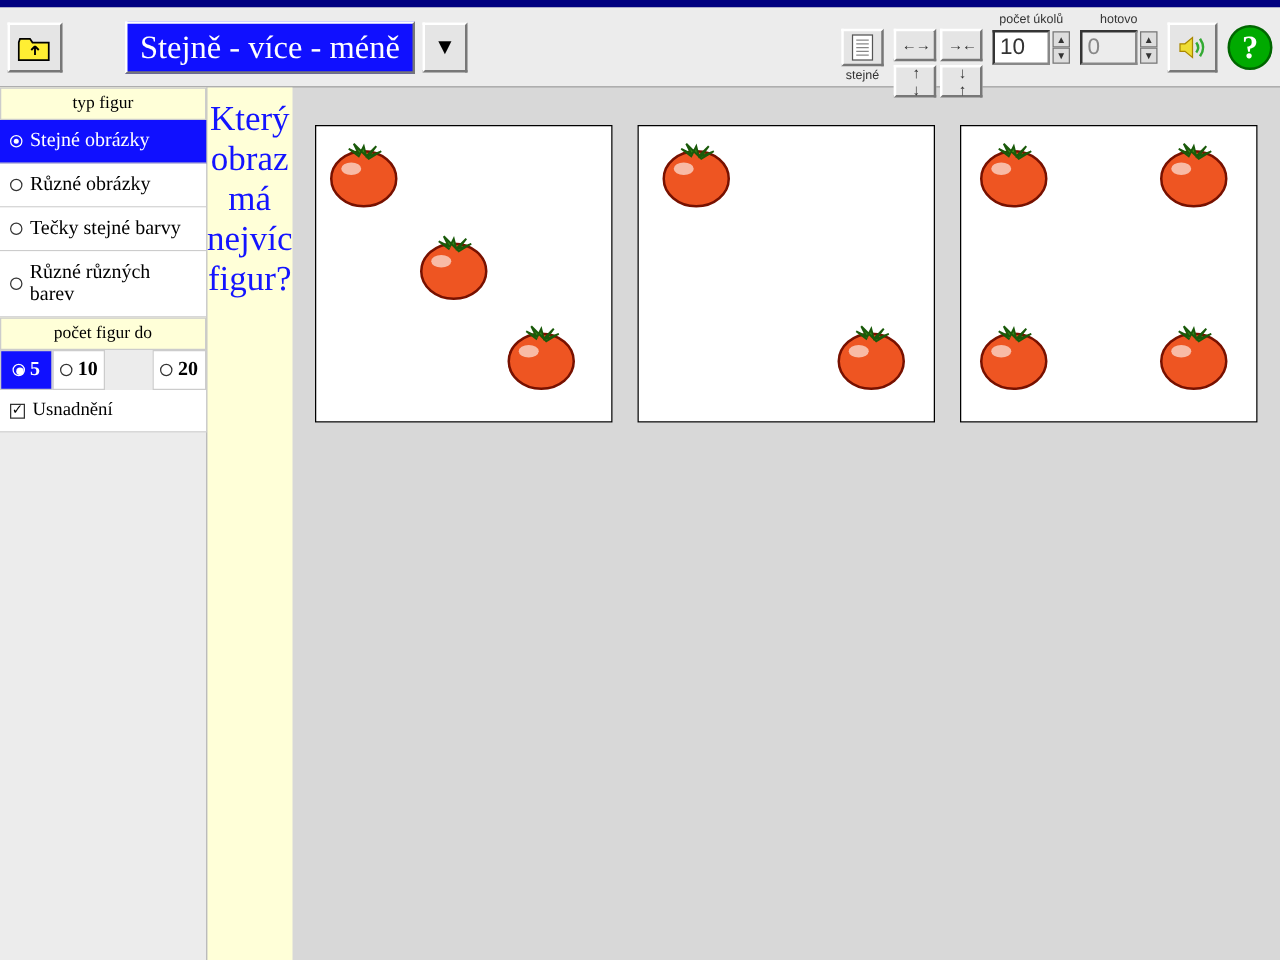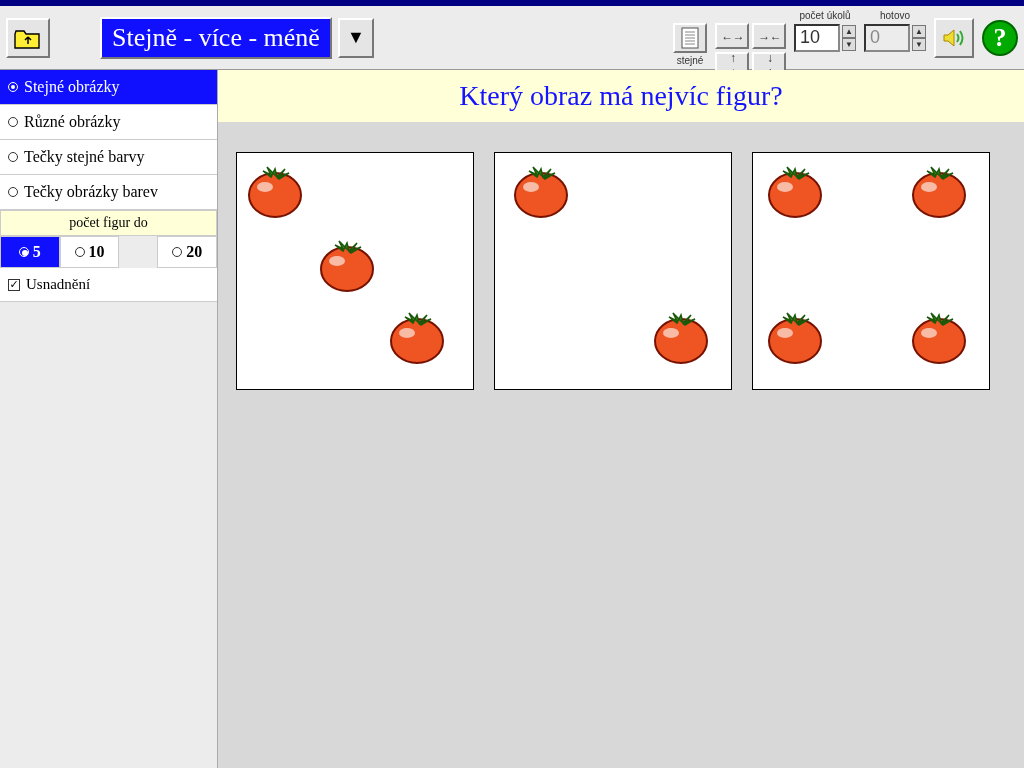--- a/index.html
+++ b/index.html
@@ -39,21 +39,21 @@
   .opt.sel .r { border-color:#fff;}
   .opt.sel .r:after{content:"";position:absolute;inset:2px;border-radius:50%;background:#fff;}
   .countrow { display:flex; }
   .countrow .copt { flex:1; display:flex; align-items:center; justify-content:center; gap:4px; padding:6px 0; font-size:16px; font-weight:bold; border:1px solid #ccc; background:#fff;}
   .countrow .copt .r { width:10px;height:10px;border:1px solid #333;border-radius:50%;}
   .countrow .copt.sel { background:#1010ff; color:#fff;}
   .countrow .copt.sel .r{border-color:#fff;}
   .countrow .copt.sel .r:after{content:"";position:absolute;width:6px;height:6px;background:#fff;border-radius:50%;margin:2px;}
   .chk { display:flex; align-items:center; gap:6px; padding:8px; font-size:15px; background:#fff; border-bottom:1px solid #ccc;}
   .chk .c { width:12px;height:12px;border:1px solid #333;display:inline-flex;align-items:center;justify-content:center;font-size:11px;line-height:1;}
-  .main { flex:1; display:flex; flex-direction:column; }
+  .main { flex:1; display:flex; flex-direction:row; }
   .question { background:#ffffd8; text-align:center; font-size:28px; color:#1414ff; padding:10px 0; font-family:"Times New Roman",serif;}
   .panels { display:flex; gap:20px; padding:30px 18px; }
   .panel { width:238px; height:238px; background:#fff; border:1px solid #000; position:relative; cursor:pointer;}
   .tomato { position:absolute; width:60px; height:60px; }
   .tomato svg { width:100%; height:100%; }
 </style>
 </head>
 <body>
 
 <div class="app">
@@ -138,36 +138,37 @@
         </svg>
     </div>
 
     <div class="help-btn">
       <span>?</span>
     </div>
   </div>
 
   <div class="body">
     <div class="sidebar">
+      <div class="shead">typ figur</div>
       <div id="type-opts">
           <div class="opt sel">
             <span class="r"></span>
             <span>Stejné obrázky</span>
           </div>
           <div class="opt">
             <span class="r"></span>
             <span>Různé obrázky</span>
           </div>
           <div class="opt">
             <span class="r"></span>
             <span>Tečky stejné barvy</span>
           </div>
           <div class="opt">
             <span class="r"></span>
-            <span>Tečky obrázky barev</span>
+            <span>Různé různých barev</span>
           </div>
         </div>
       <div class="shead">počet figur do</div>
       <div class="countrow" id="count-opts">
           <div class="copt sel" style="position: relative;">
             <span class="r"></span>
             <span>5</span>
           </div>
           <div class="copt" style="position: relative;">
             <span class="r"></span>

